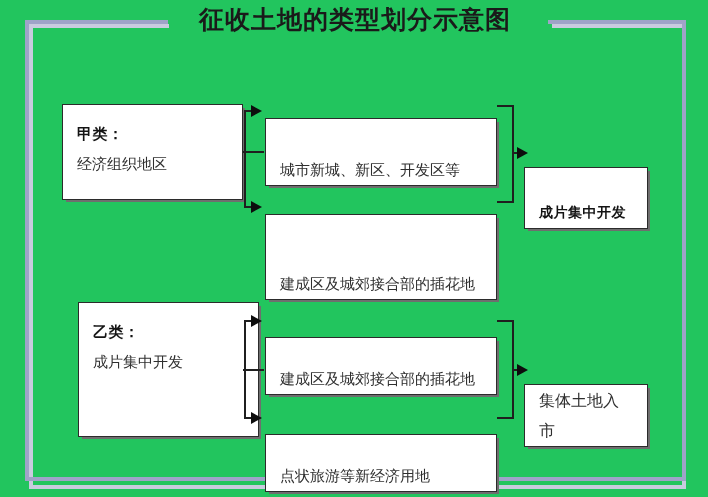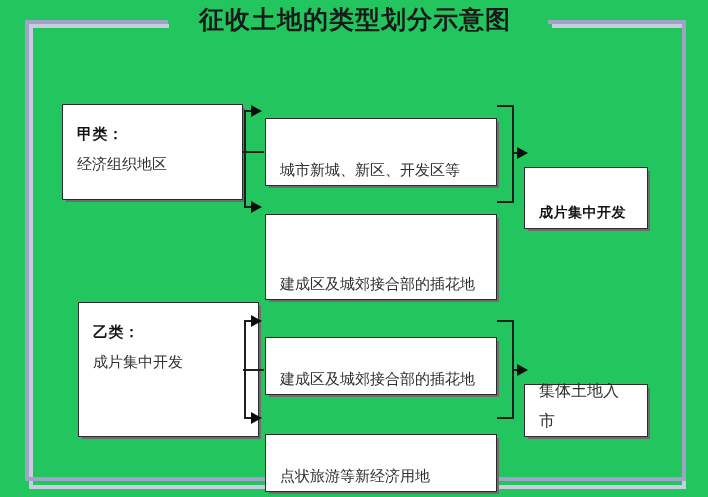--- a/index.html
+++ b/index.html
@@ -163,17 +163,17 @@
   <div class="node center" style="left:265px; top:388px; width:232px; height:58px;">
     <div class="pad">点状旅游等新经济用地</div>
   </div>
 
   <div class="conn h" style="left:497px; top:320px; width:17px;"></div>
   <div class="conn h" style="left:497px; top:417px; width:17px;"></div>
   <div class="conn v" style="left:512px; top:320px; height:98px;"></div>
   <div class="conn h" style="left:512px; top:369px; width:11px;"></div>
   <div class="arrow" style="left:517px; top:364px;"></div>
 
-  <div class="node center" style="left:524px; top:338px; width:124px; height:53px;">
+  <div class="node center" style="left:524px; top:338px; width:124px; height:63px;">
     <div class="pad" style="font-size:16px;">集体土地入市</div>
   </div>
 
 </div>
 
 </body></html>

